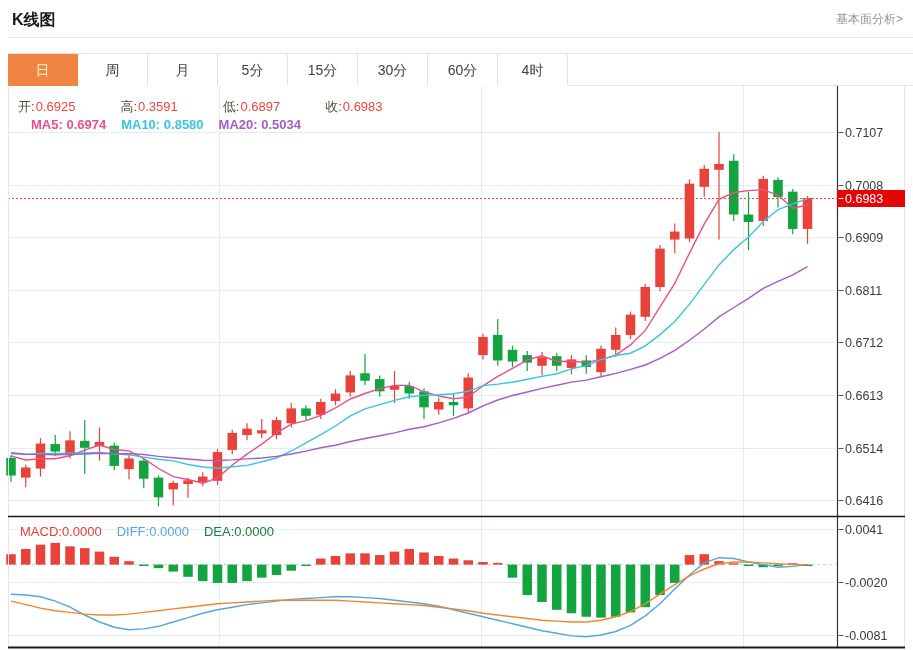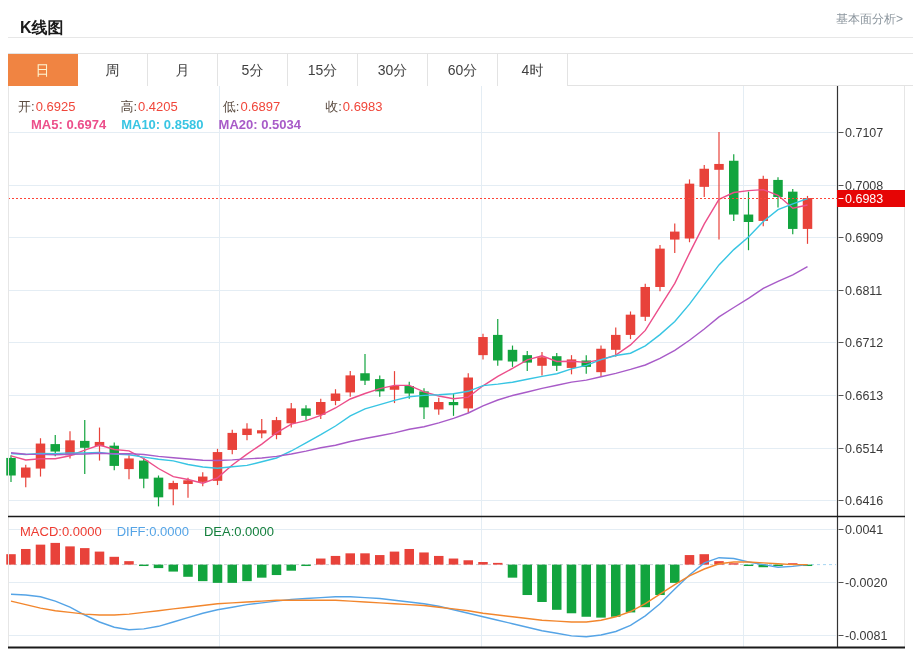--- a/index.html
+++ b/index.html
@@ -1,20 +1,20 @@
 <!DOCTYPE html>
 <html><head>
 <meta charset="utf-8">
 <style>
   html,body{margin:0;padding:0;}
   body{
     width:913px;height:650px;position:relative;overflow:hidden;
     background:#ffffff;font-family:"Liberation Sans","DejaVu Sans",sans-serif;
   }
-  .page-title{position:absolute;left:8px;top:6px;margin:12px;font-size:16px;font-weight:bold;color:#1a1a1a;}
+  .page-title{position:absolute;left:8px;top:6px;margin:4px;font-size:16px;font-weight:bold;color:#1a1a1a;}
   .fund-link{position:absolute;right:10px;top:11px;font-size:12px;color:#8b959d;text-decoration:none;cursor:pointer;}
   .title-divider{position:absolute;left:8px;right:0;top:37px;border-top:1px solid #e7e7e7;height:0;}
   .tabbar{position:absolute;left:8px;right:0;top:53px;height:33px;display:flex;
     border-top:1px solid #e3e3e3;border-bottom:1px solid #e3e3e3;background:#fff;box-sizing:border-box;}
   .tab{width:70px;height:32px;line-height:32px;text-align:center;font-size:14px;color:#3f3f3f;
     border-right:1px solid #e3e3e3;box-sizing:border-box;cursor:pointer;background:#fff;user-select:none;}
   .tab.selected{background:#f08442;color:#fdf3cf;border-color:#f08442;}
   .legend{position:absolute;display:flex;gap:15px;font-size:13px;white-space:nowrap;z-index:5;}
   .legend-ohlc{left:18px;top:98px;gap:45px;}
   .legend-ma{left:31px;top:117px;font-weight:bold;}
@@ -271,21 +271,21 @@
     </g>
     <g>
       <rect x="837" y="190" width="68" height="17" fill="#e60505"></rect>
       <line x1="838.5" y1="198.5" x2="843.5" y2="198.5" stroke="#ffffff"></line>
       <text x="845" y="203" font-size="12.5" fill="#ffffff">0.6983</text>
     </g>
   </svg>
 
 <div class="legend legend-ohlc">
   <span><span class="lbl">开:</span><span class="val-red">0.6925</span></span>
-  <span><span class="lbl">高:</span><span class="val-red">0.4205</span></span>
+  <span><span class="lbl">高:</span><span class="val-red">0.3591</span></span>
   <span><span class="lbl">低:</span><span class="val-red">0.6897</span></span>
   <span><span class="lbl">收:</span><span class="val-red">0.6983</span></span>
 </div>
 
 <div class="legend legend-ma">
   <span class="c-ma5"><span>MA5:</span> <span>0.6974</span></span>
   <span class="c-ma10"><span>MA10:</span> <span>0.8580</span></span>
   <span class="c-ma20"><span>MA20:</span> <span>0.5034</span></span>
 </div>
 

